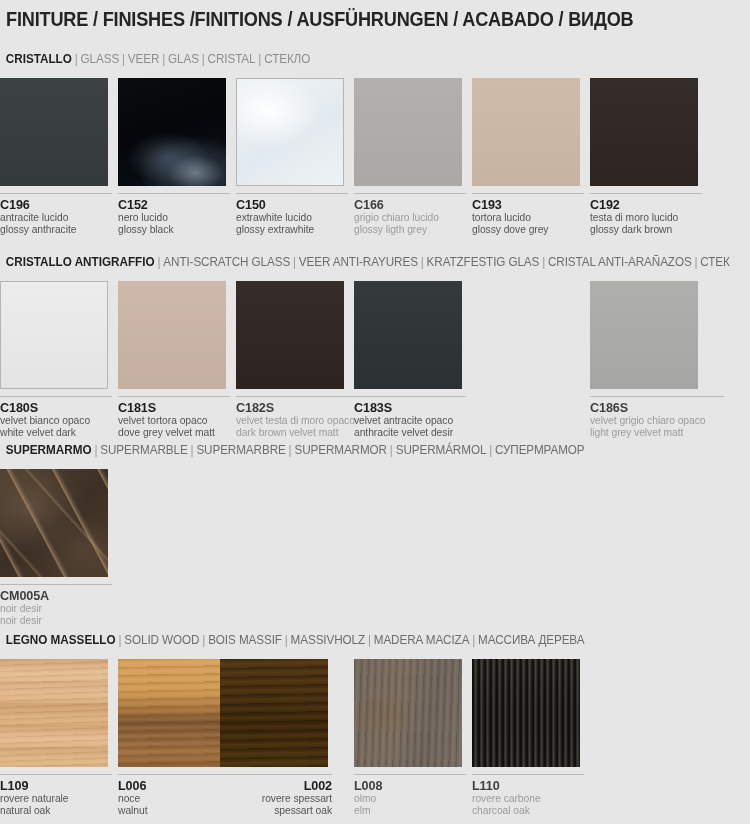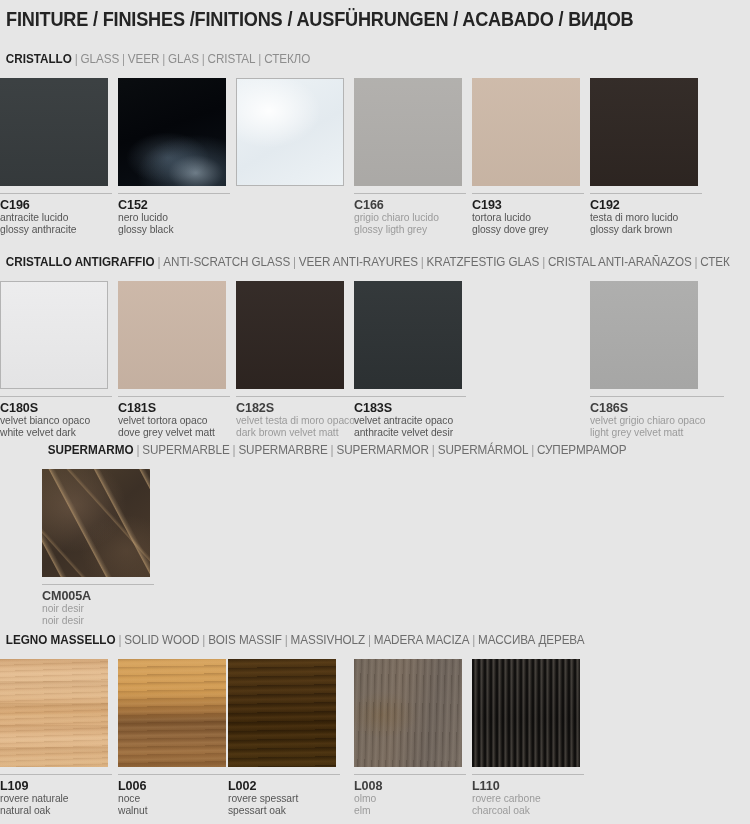--- a/index.html
+++ b/index.html
@@ -149,20 +149,25 @@
             <div class="labels">
               <div class="code">C152</div>
               <div class="desc">nero lucido</div>
               <div class="desc">glossy black</div>
             </div>
           </div>
           <div class="cell" style="left: 236px;">
             <div class="swatch bordered" style="background: rgb(230, 237, 241);">
               <div class="gloss" style="background-image: radial-gradient(70% 50% at 30% 30%, rgba(255, 255, 255, 0.95) 0%, rgba(255, 255, 255, 0) 70%), linear-gradient(150deg, rgb(238, 243, 246) 0%, rgb(227, 234, 239) 55%, rgb(237, 242, 245) 100%);"></div>
             </div>
+            <div class="labels">
+              <div class="code">C150</div>
+              <div class="desc">extrawhite lucido</div>
+              <div class="desc">glossy extrawhite</div>
+            </div>
           </div>
           <div class="cell dim" style="left: 354px;">
             <div class="swatch" style="background: rgb(176, 174, 171);">
               <div class="gloss" style="background-image: linear-gradient(rgba(255, 255, 255, 0.03) 0%, rgba(0, 0, 0, 0.03) 100%);"></div>
             </div>
             <div class="labels">
               <div class="code">C166</div>
               <div class="desc">grigio chiaro lucido</div>
               <div class="desc">glossy ligth grey</div>
             </div>
@@ -237,21 +242,21 @@
               <div class="gloss" style="background-image: linear-gradient(rgba(255, 255, 255, 0.035) 0%, rgba(0, 0, 0, 0.035) 100%);"></div>
             </div>
             <div class="labels">
               <div class="code">C186S</div>
               <div class="desc">velvet grigio chiaro opaco</div>
               <div class="desc">light grey velvet matt</div>
             </div>
           </div>
         </div>
       </div>
-      <div class="section" style="top: 443px; margin-left: 42px;">
+      <div class="section" style="top: 443px;">
         <div class="sec-head"><span class="nm">SUPERMARMO</span><span class="sep">|</span><span class="tr">SUPERMARBLE</span><span class="sep">|</span><span class="tr">SUPERMARBRE</span><span class="sep">|</span><span class="tr">SUPERMARMOR</span><span class="sep">|</span><span class="tr">SUPERMÁRMOL</span><span class="sep">|</span><span class="tr">СУПЕРМРАМОР</span></div>
         <div class="row" style="margin-top: 6px; height: 170px;">
           <div class="cell dim" style="left: 0px;">
             <div class="swatch" style="background: rgb(74, 58, 46);">
               <div class="gloss" style="background-image: repeating-linear-gradient(62deg, rgba(206, 170, 122, 0) 0px, rgba(206, 170, 122, 0) 16px, rgba(206, 170, 122, 0.55) 17px, rgba(214, 182, 136, 0.22) 19px, rgba(206, 170, 122, 0) 22px, rgba(206, 170, 122, 0) 40px), repeating-linear-gradient(48deg, rgba(196, 160, 112, 0) 0px, rgba(196, 160, 112, 0) 29px, rgba(196, 160, 112, 0.33) 30px, rgba(196, 160, 112, 0) 33px, rgba(196, 160, 112, 0) 61px), radial-gradient(70% 60% at 28% 34%, rgba(110, 88, 70, 0.65) 0%, rgba(0, 0, 0, 0) 72%), radial-gradient(60% 48% at 78% 76%, rgba(96, 76, 58, 0.55) 0%, rgba(0, 0, 0, 0) 70%), linear-gradient(140deg, rgb(80, 65, 47) 0%, rgb(60, 48, 38) 50%, rgb(75, 59, 44) 100%);"></div>
             </div>
             <div class="labels">
               <div class="code">CM005A</div>
               <div class="desc">noir desir</div>
               <div class="desc">noir desir</div>
@@ -275,21 +280,21 @@
           <div class="cell" style="left: 118px;">
             <div class="swatch" style="background: rgb(192, 143, 78);">
               <div class="gloss" style="background-image: repeating-linear-gradient(179deg, rgba(70, 38, 12, 0.18) 0px, rgba(70, 38, 12, 0) 3px, rgba(236, 194, 138, 0.12) 5px, rgba(70, 38, 12, 0) 8px), linear-gradient(rgb(215, 164, 94) 0%, rgb(208, 154, 82) 30%, rgb(162, 113, 60) 48%, rgb(125, 86, 48) 58%, rgb(141, 99, 58) 72%, rgb(156, 110, 63) 88%, rgb(138, 95, 52) 100%);"></div>
             </div>
             <div class="labels">
               <div class="code">L006</div>
               <div class="desc">noce</div>
               <div class="desc">walnut</div>
             </div>
           </div>
-          <div class="cell" style="left: 228px;">
+          <div class="cell" style="left: 220px; text-align: right;">
             <div class="swatch" style="background: rgb(74, 50, 18);">
               <div class="gloss" style="background-image: repeating-linear-gradient(179deg, rgba(20, 10, 2, 0.32) 0px, rgba(20, 10, 2, 0) 3px, rgba(160, 112, 52, 0.14) 5px, rgba(20, 10, 2, 0) 9px), linear-gradient(rgb(77, 52, 19) 0%, rgb(67, 44, 15) 35%, rgb(58, 37, 9) 60%, rgb(70, 48, 15) 100%);"></div>
             </div>
             <div class="labels">
               <div class="code">L002</div>
               <div class="desc">rovere spessart</div>
               <div class="desc">spessart oak</div>
             </div>
           </div>
           <div class="cell dim" style="left: 354px;">

